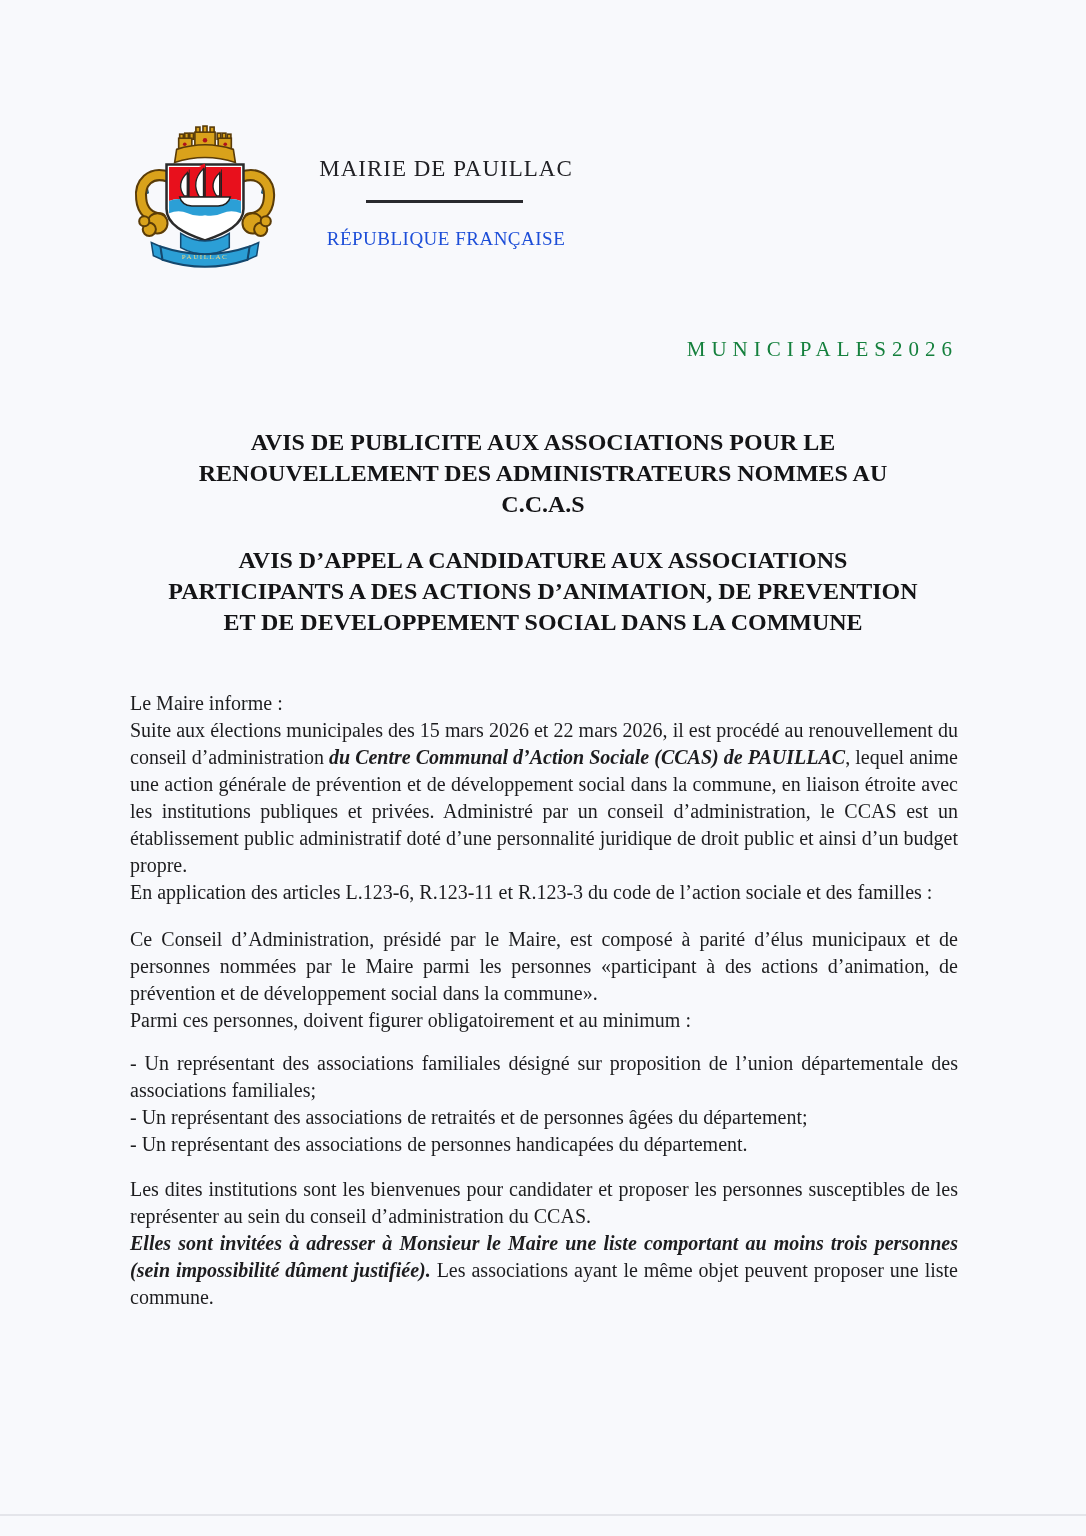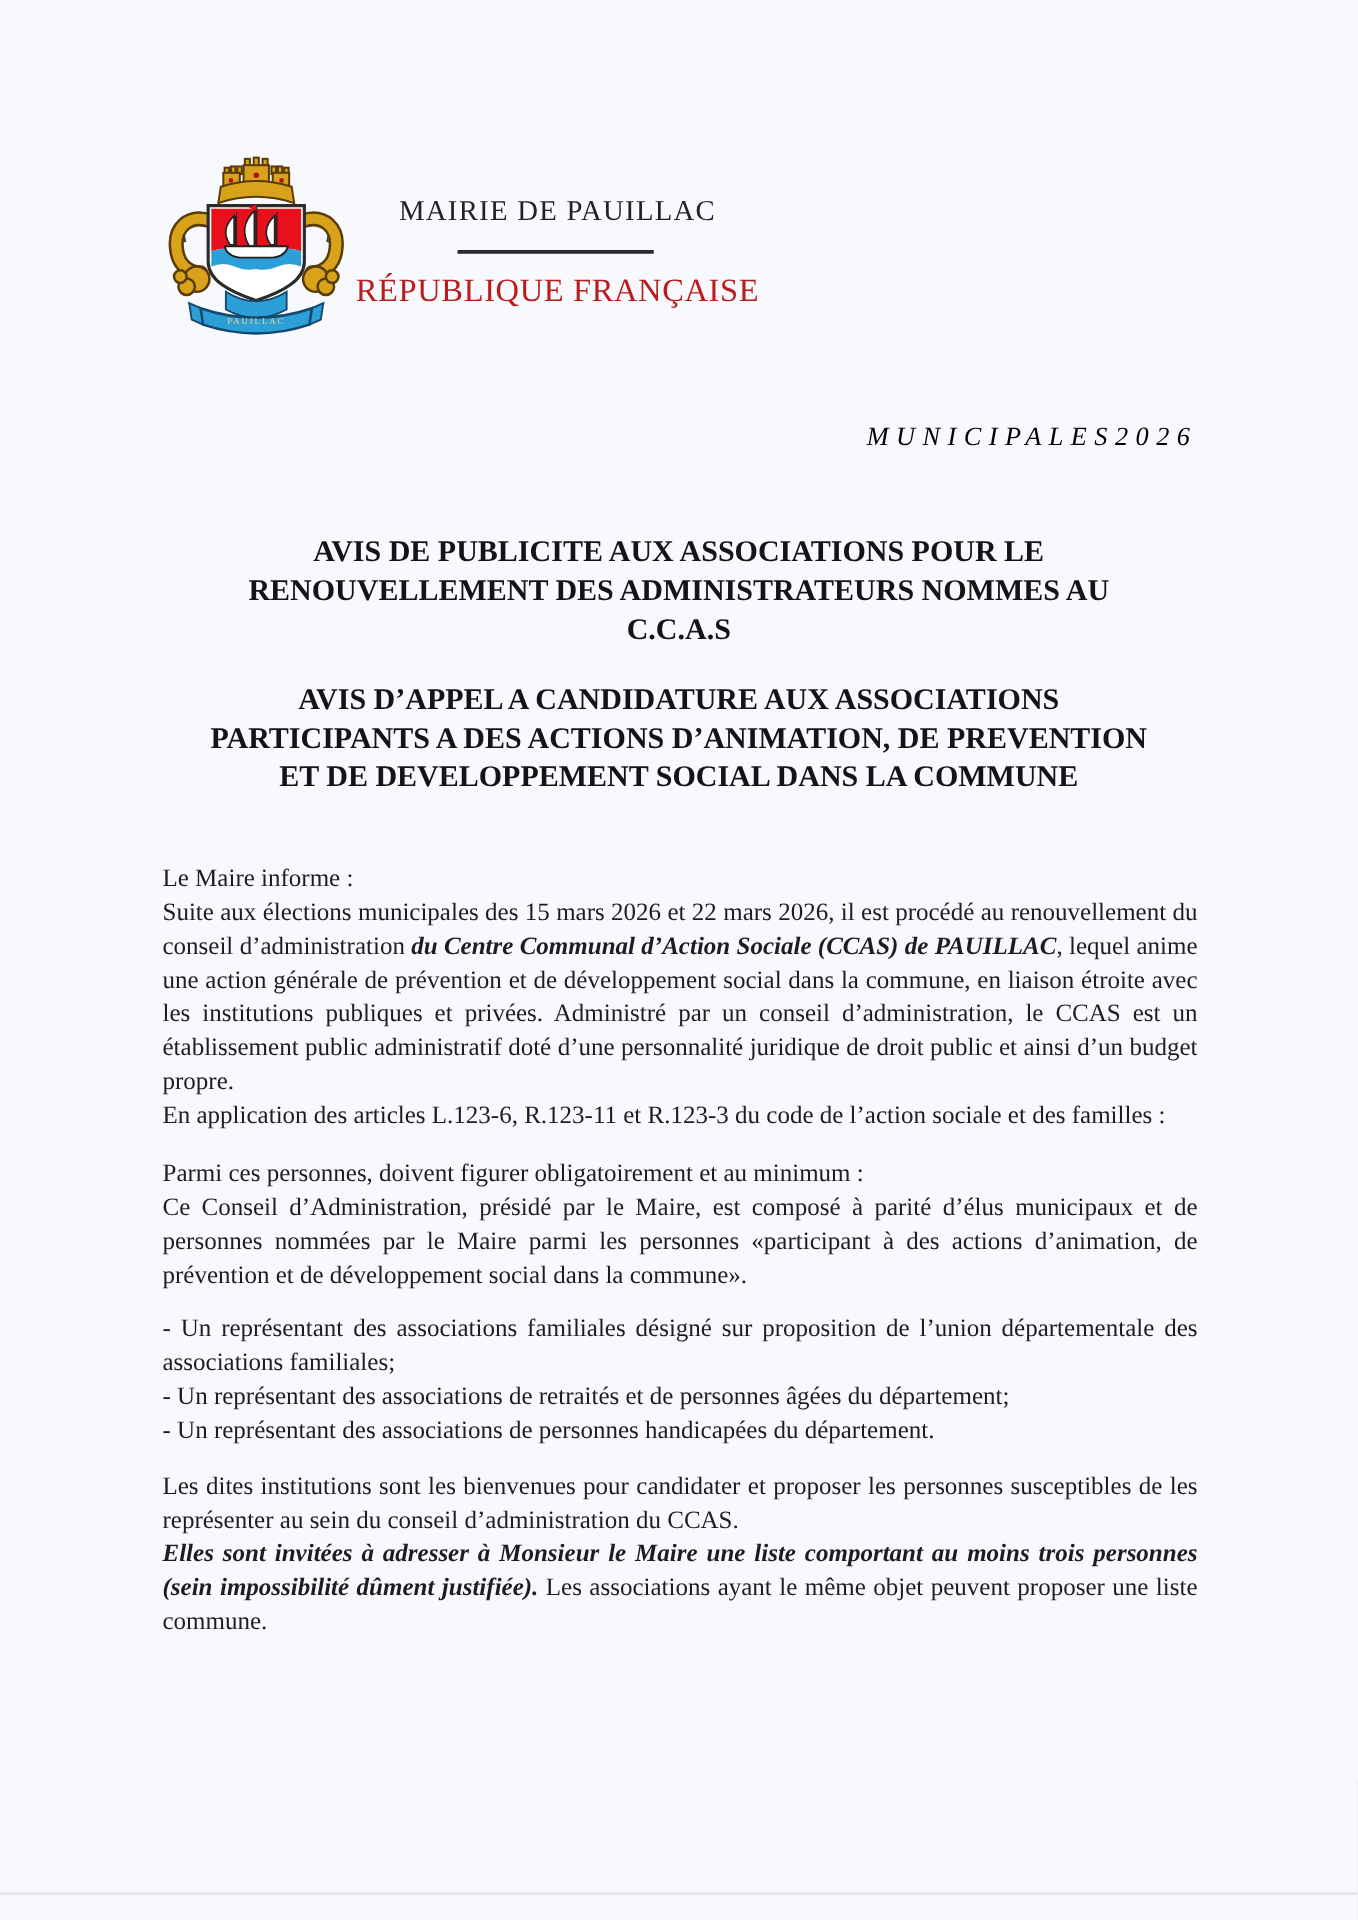--- a/index.html
+++ b/index.html
@@ -35,37 +35,36 @@
     position: absolute;
     left: 366px;
     top: 200px;
     width: 157px;
     height: 3px;
     background: #2a2a2e;
   }
   .republic {
     position: absolute;
     left: 250px;
-    top: 218px;
+    top: 228px;
     width: 392px;
     text-align: center;
-    font-size: 26px;
+    font-size: 19px;
     letter-spacing: 0.5px;
-    color: #b91c1c;
+    color: #1d4ed8;
     white-space: nowrap;
   }
   .campaign {
     position: absolute;
     top: 337px;
     right: 128px;
     font-size: 21px;
     letter-spacing: 6px;
-    color: #000000;
+    color: #15803d;
     white-space: nowrap;
-    font-style: italic;
   }
   .title-block {
     position: absolute;
     left: 90px;
     right: 90px;
     text-align: center;
     font-weight: 700;
     font-size: 24px;
     line-height: 31px;
     color: #141416;
@@ -187,22 +186,22 @@
 
   <div class="body-block">
 
     <p class="para intro">Le Maire informe :</p>
 
     <p class="para"><span>Suite aux élections municipales des 15 mars 2026 et 22 mars 2026, il est procédé au renouvellement du conseil d’administration </span><span class="em-bi">du Centre Communal d’Action Sociale (CCAS) de PAUILLAC</span><span>, lequel anime une action générale de prévention et de développement social dans la commune, en liaison étroite avec les institutions publiques et privées. Administré par un conseil d’administration, le CCAS est un établissement public administratif doté d’une personnalité juridique de droit public et ainsi d’un budget propre.</span></p>
     <p class="para">En application des articles L.123-6, R.123-11 et R.123-3 du code de l’action sociale et des familles :</p>
 
     <div class="gap-20"></div>
 
+    <p class="para">Ce Conseil d’Administration, présidé par le Maire, est composé à parité d’élus municipaux et de personnes nommées par le Maire parmi les personnes «participant à des actions d’animation, de prévention et de développement social dans la commune».</p>
     <p class="para">Parmi ces personnes, doivent figurer obligatoirement et au minimum :</p>
-    <p class="para">Ce Conseil d’Administration, présidé par le Maire, est composé à parité d’élus municipaux et de personnes nommées par le Maire parmi les personnes «participant à des actions d’animation, de prévention et de développement social dans la commune».</p>
 
     <div class="gap-16"></div>
 
     <div>
       <p class="para req-item"> - Un représentant des associations familiales désigné sur proposition de l’union départementale des associations familiales;</p>
       <p class="para req-item">- Un représentant des associations de retraités et de personnes âgées du département;</p>
       <p class="para req-item">- Un représentant des associations de personnes handicapées du département.</p>
     </div>
 
     <div class="gap-18"></div>

